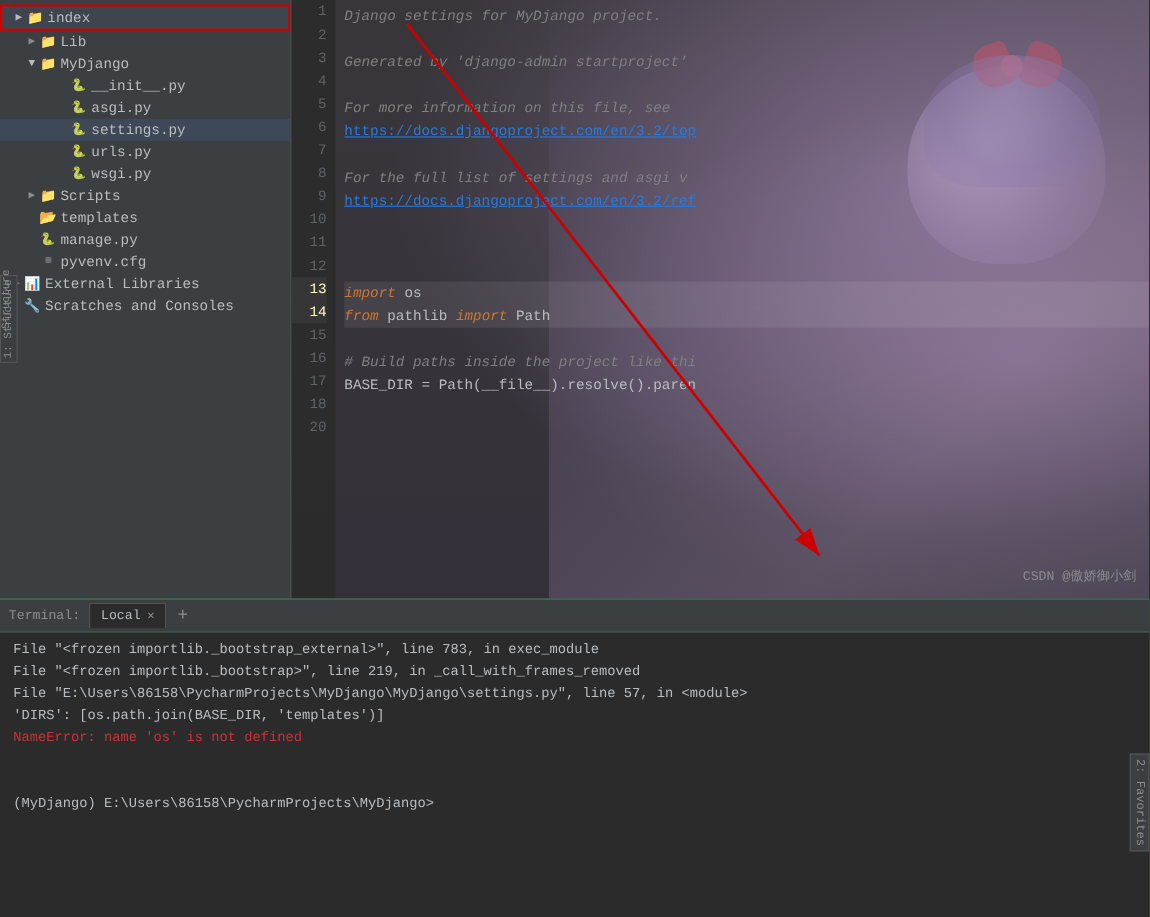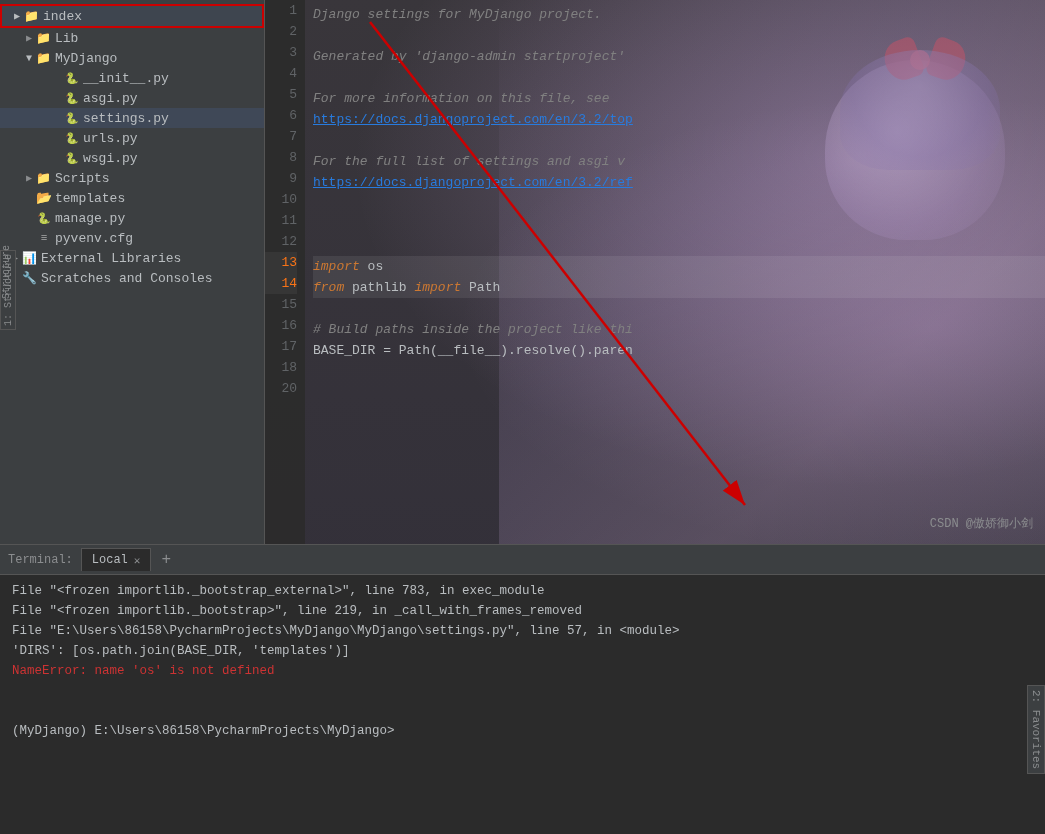--- a/index.html
+++ b/index.html
@@ -99,21 +99,21 @@
       flex-shrink: 0;
       line-height: 21px;
     }
 
     .line-num {
       display: block;
       line-height: 21px;
     }
 
     .line-num.active {
-      color: #f97316;
+      color: #fef9c3;
       background: rgba(255,255,255,0.05);
     }
 
     .code-lines {
       flex: 1;
       padding-left: 8px;
       padding-top: 4px;
       overflow: hidden;
       position: relative;
     }

